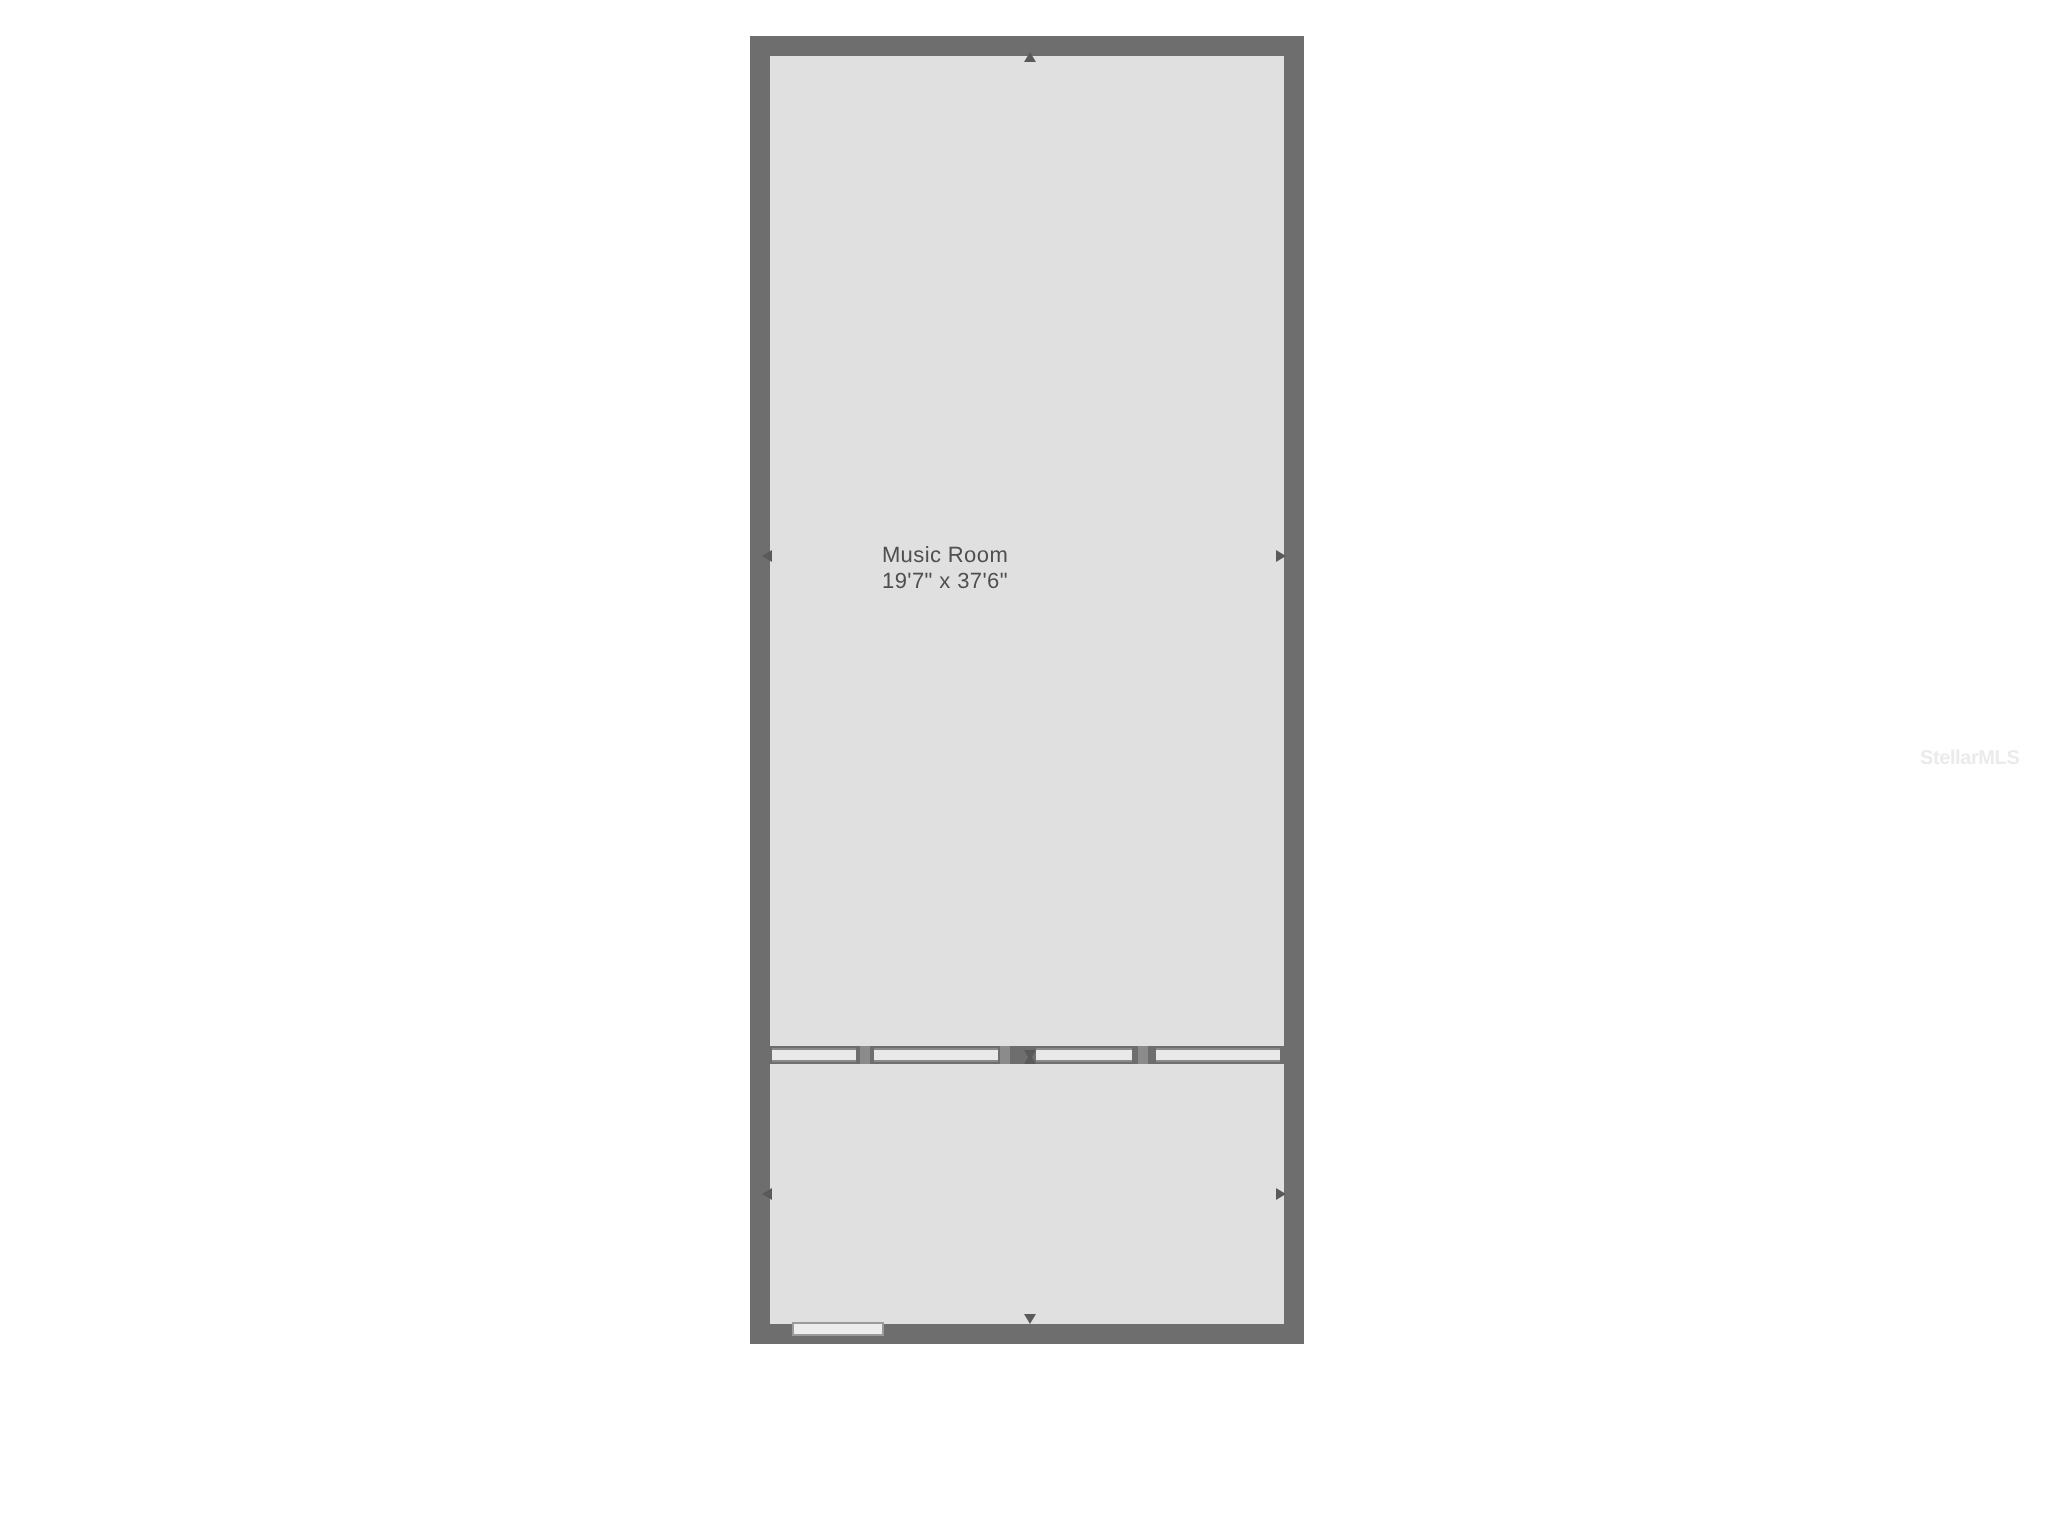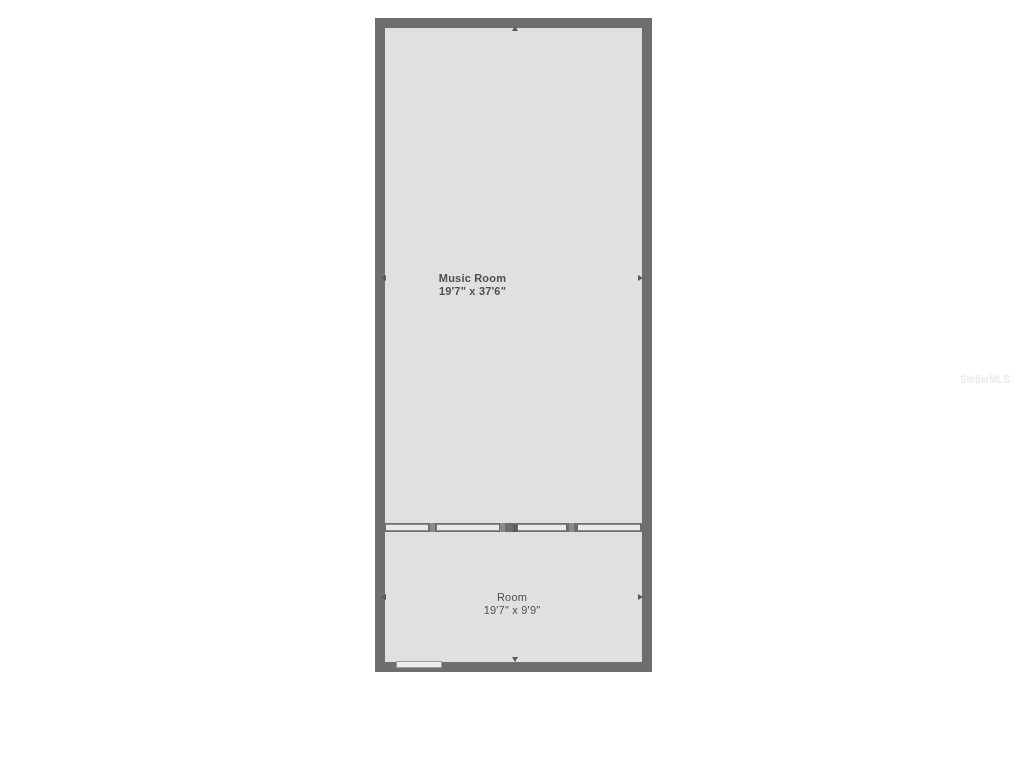--- a/index.html
+++ b/index.html
@@ -99,21 +99,20 @@
     white-space: nowrap;
     letter-spacing: 0.2px;
   }
   .room-label .name { display: block; }
   .room-label .dims { display: block; }
 
   #label-music {
     left: 0;
     top: 272px;
     width: 945px;
-    font-weight: bold;
   }
   #label-room {
     left: 0;
     top: 591px;
     width: 1024px;
   }
 
   
   .dim-marker {
     position: absolute;
@@ -192,24 +191,20 @@
   <div class="wall-stud" style="left:500px;"></div>
   <div class="wall-stud" style="left:569px;"></div>
 
   <div class="bottom-opening"></div>
 
   <div class="room-label" id="label-music">
     <span class="name">Music Room</span>
     <span class="dims">19'7" x 37'6"</span>
   </div>
 
-  <div class="room-label" id="label-room">
-    <span class="name">Room</span>
-    <span class="dims">19'7" x 9'9"</span>
-  </div>
 
   <div class="dim-marker left" id="mk-music-left"></div>
   <div class="dim-marker right" id="mk-music-right"></div>
   <div class="dim-marker up" id="mk-music-top"></div>
   <div class="dim-marker down" id="mk-music-bot"></div>
 
   <div class="dim-marker left" id="mk-room-left"></div>
   <div class="dim-marker right" id="mk-room-right"></div>
   <div class="dim-marker up" id="mk-room-top"></div>
   <div class="dim-marker down" id="mk-room-bot"></div>

